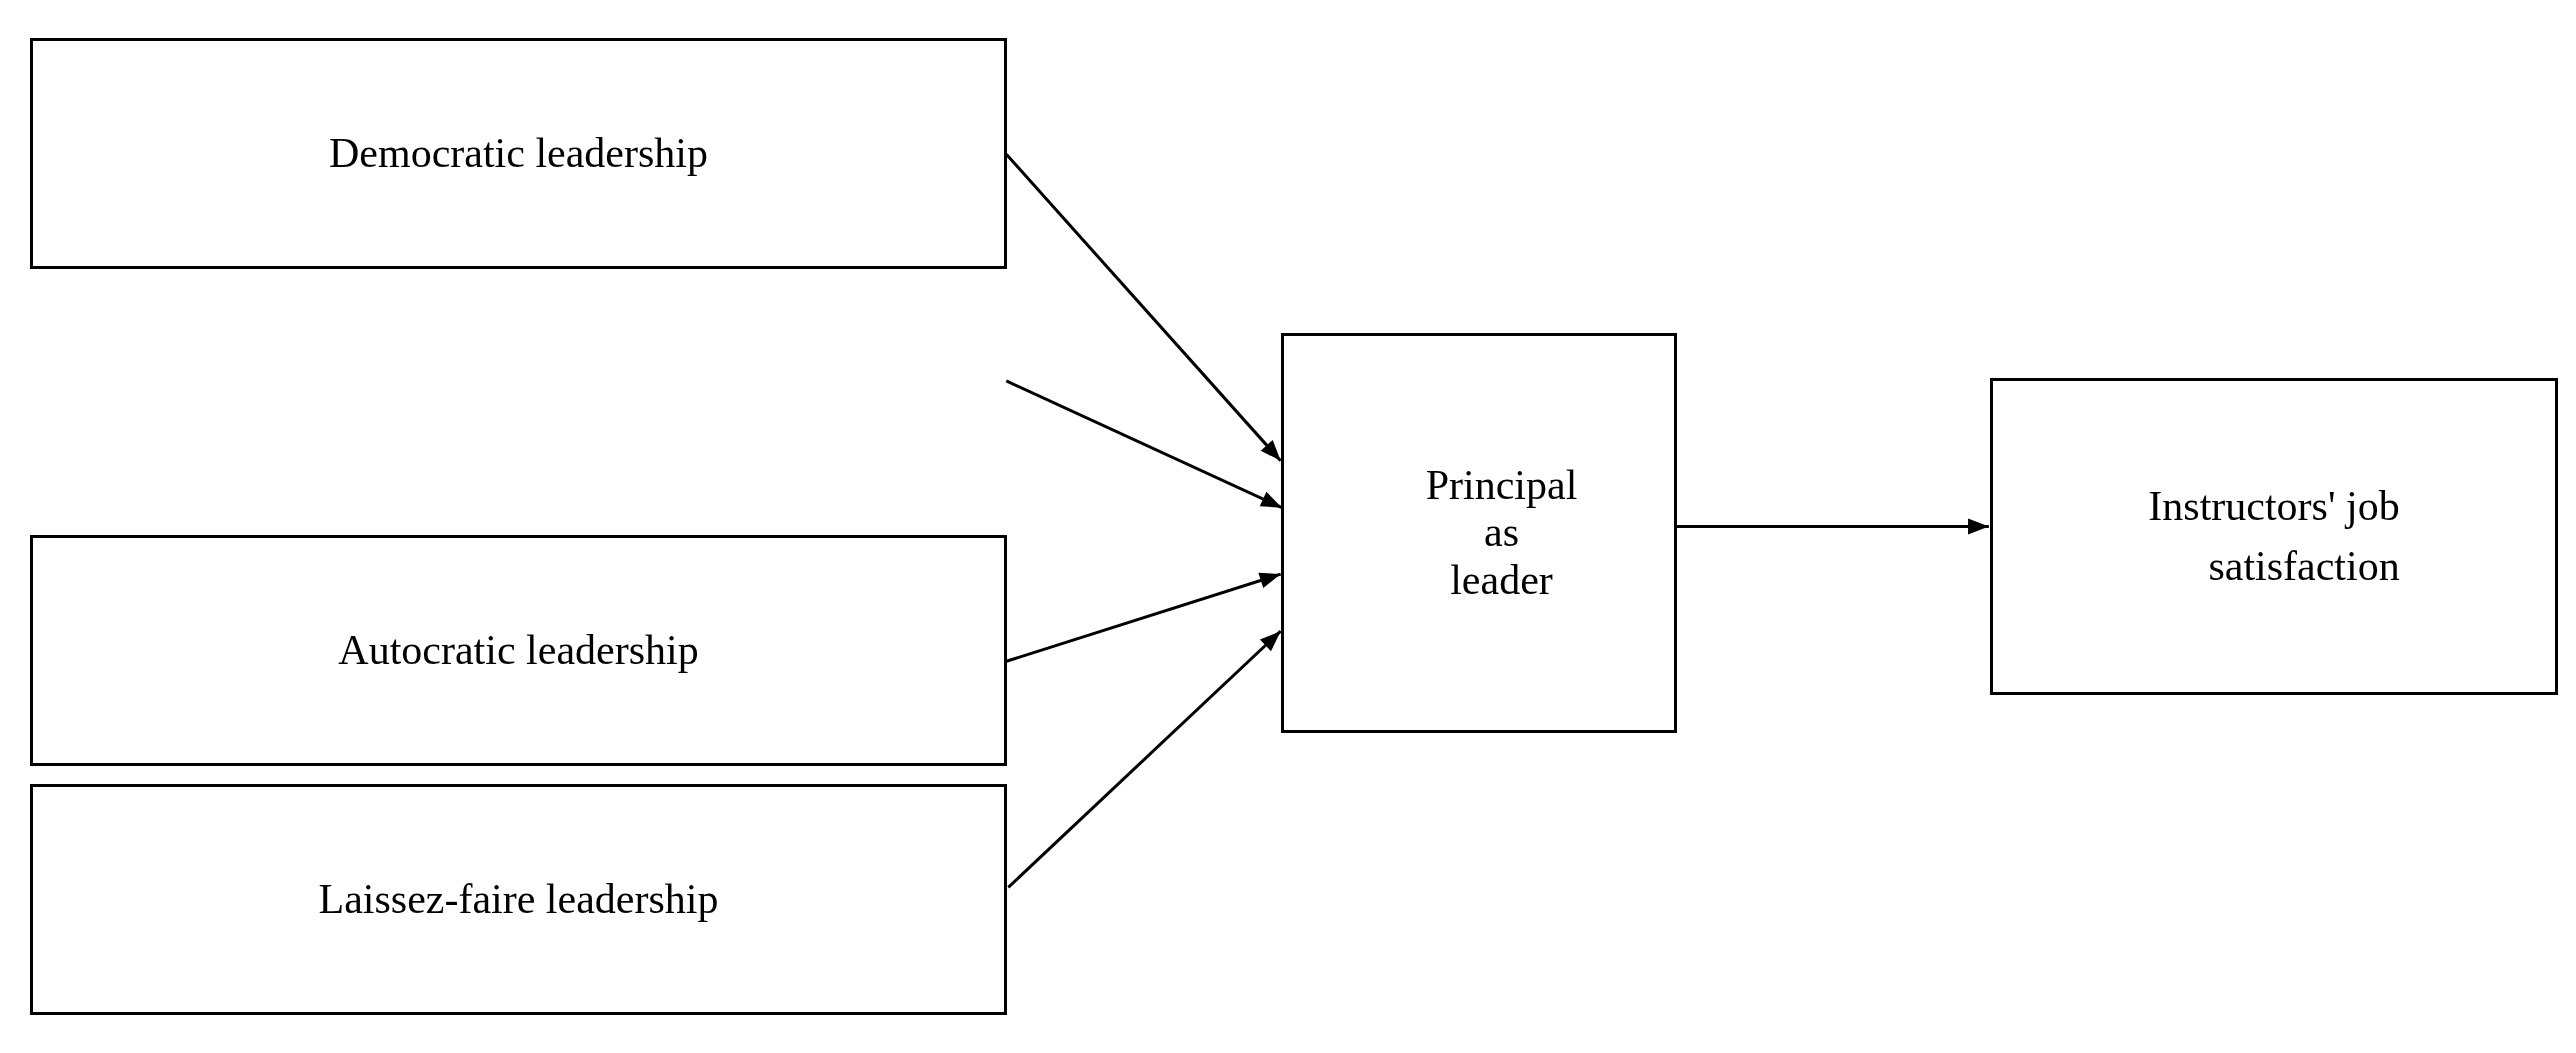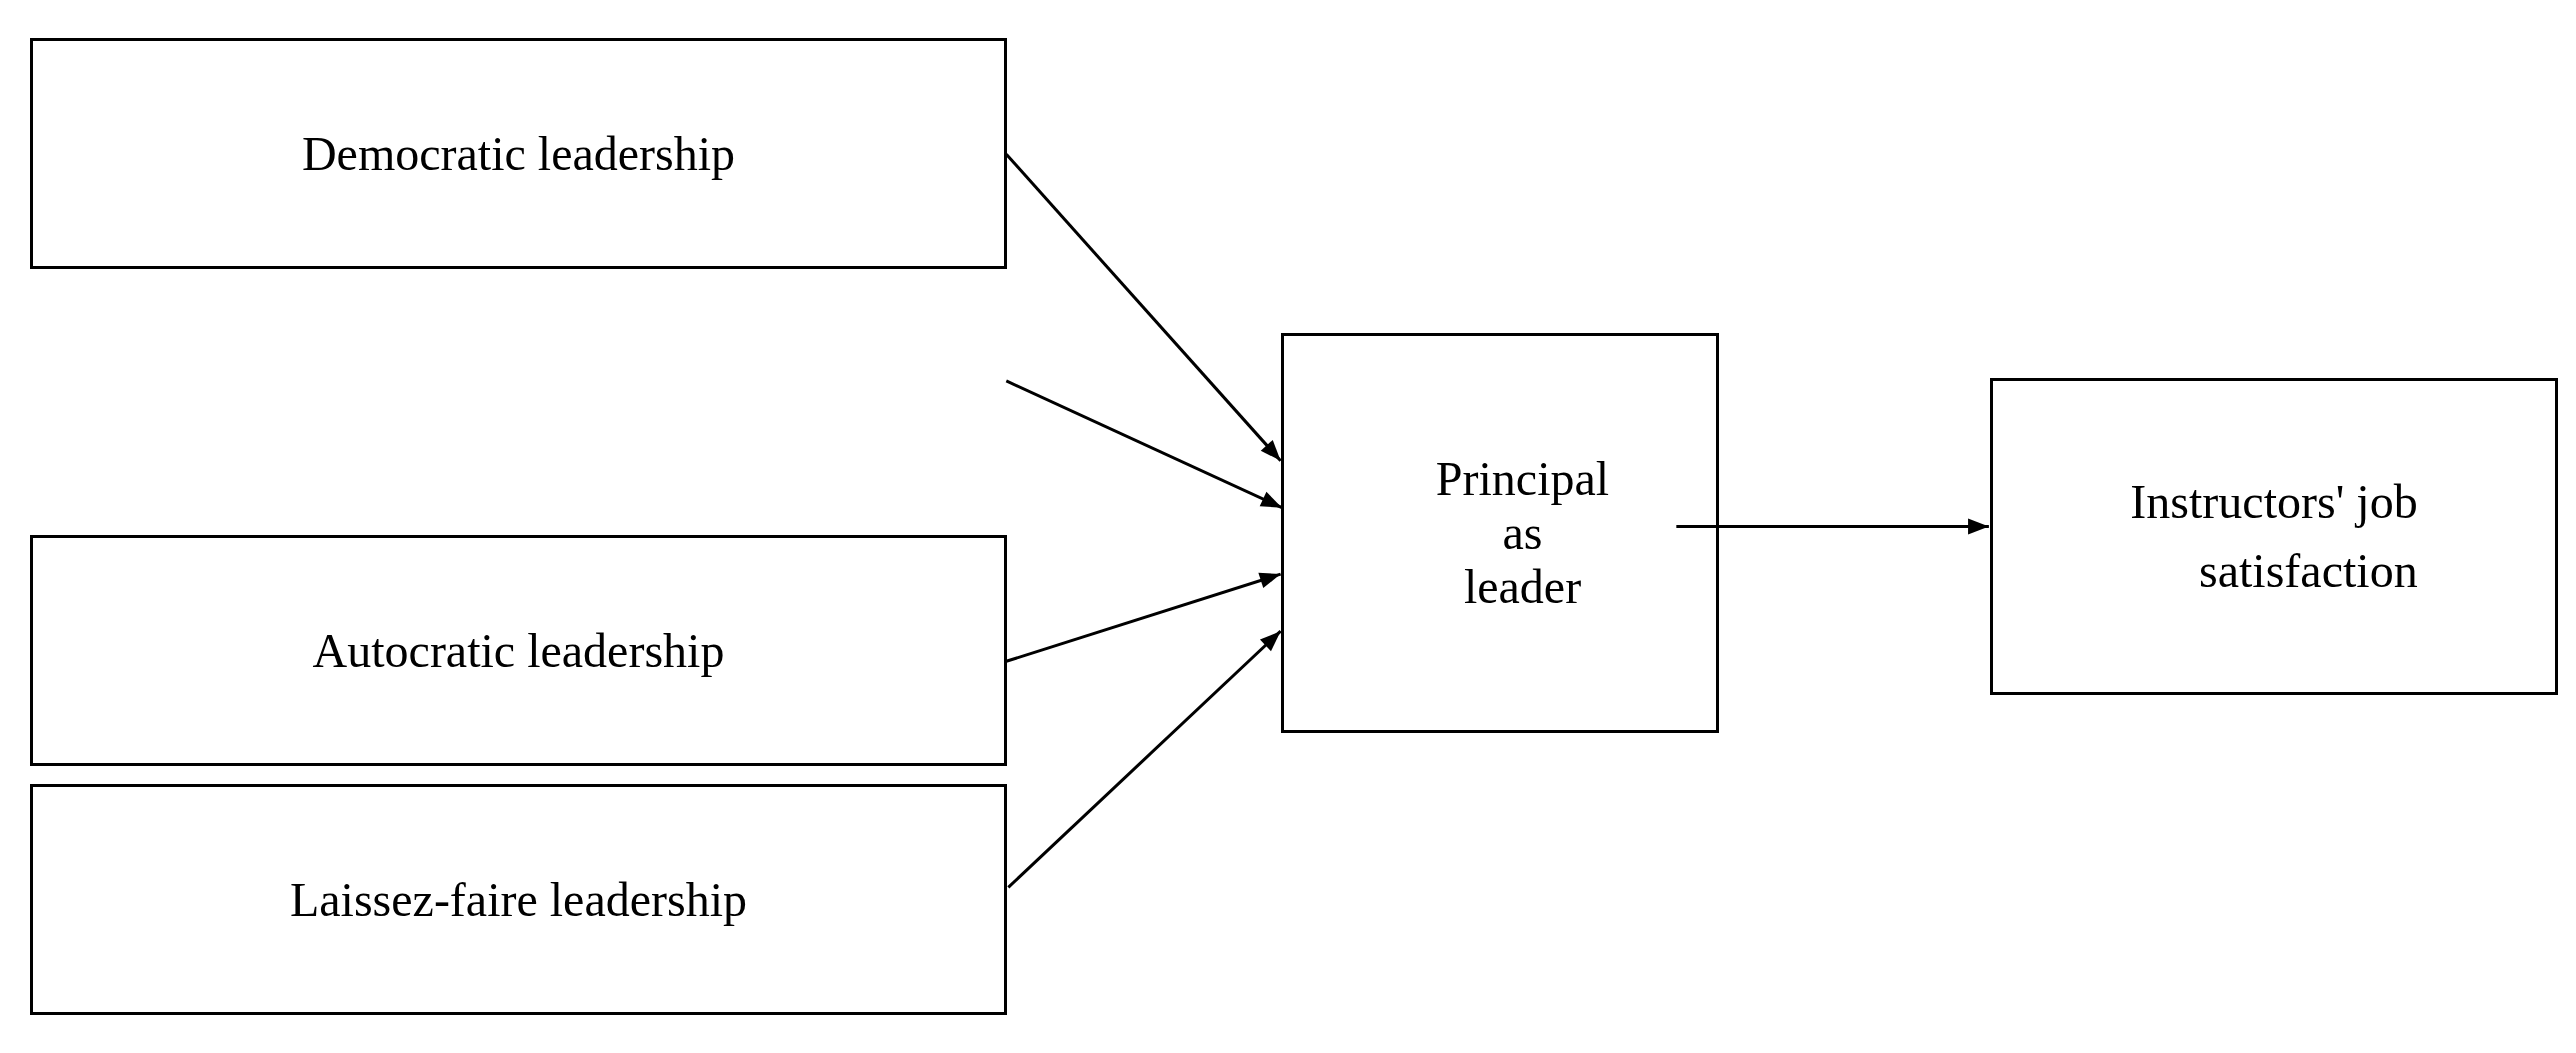--- a/index.html
+++ b/index.html
@@ -20,34 +20,34 @@
     position: absolute;
     box-sizing: border-box;
     border: 3.4px solid #000000;
     background: #ffffff;
     display: flex;
     align-items: center;
     justify-content: center;
     text-align: center;
   }
   .node .label {
-    font-size: 48px;
+    font-size: 42px;
     line-height: 1.2;
     color: #000000;
   }
   .multiline { white-space: pre-line; }
 
   
   .box-democratic       { left: 30px;  top: 38px;   width: 977px; height: 231px; }
   .box-transformational { left: 30px;  top: 286px;  width: 977px; height: 231px; }
   .box-autocratic       { left: 30px;  top: 535px;  width: 977px; height: 231px; justify-content: center; }
   .box-laissez          { left: 30px;  top: 784px; width: 977px; height: 231px; }
 
   
-  .box-principal        { left: 1281px; top: 333px; width: 438px; height: 400px; padding-left: 45px; }
+  .box-principal        { left: 1281px; top: 333px; width: 396px; height: 400px; padding-left: 45px; }
   .box-principal .label { line-height: 1.12; }
 
   
   .box-satisfaction        { left: 1990px; top: 378px; width: 568px; height: 317px; text-align: right; }
   .box-satisfaction .label { line-height: 1.42; }
 
   .arrow-layer {
     position: absolute;
     left: 0;
     top: 0;

